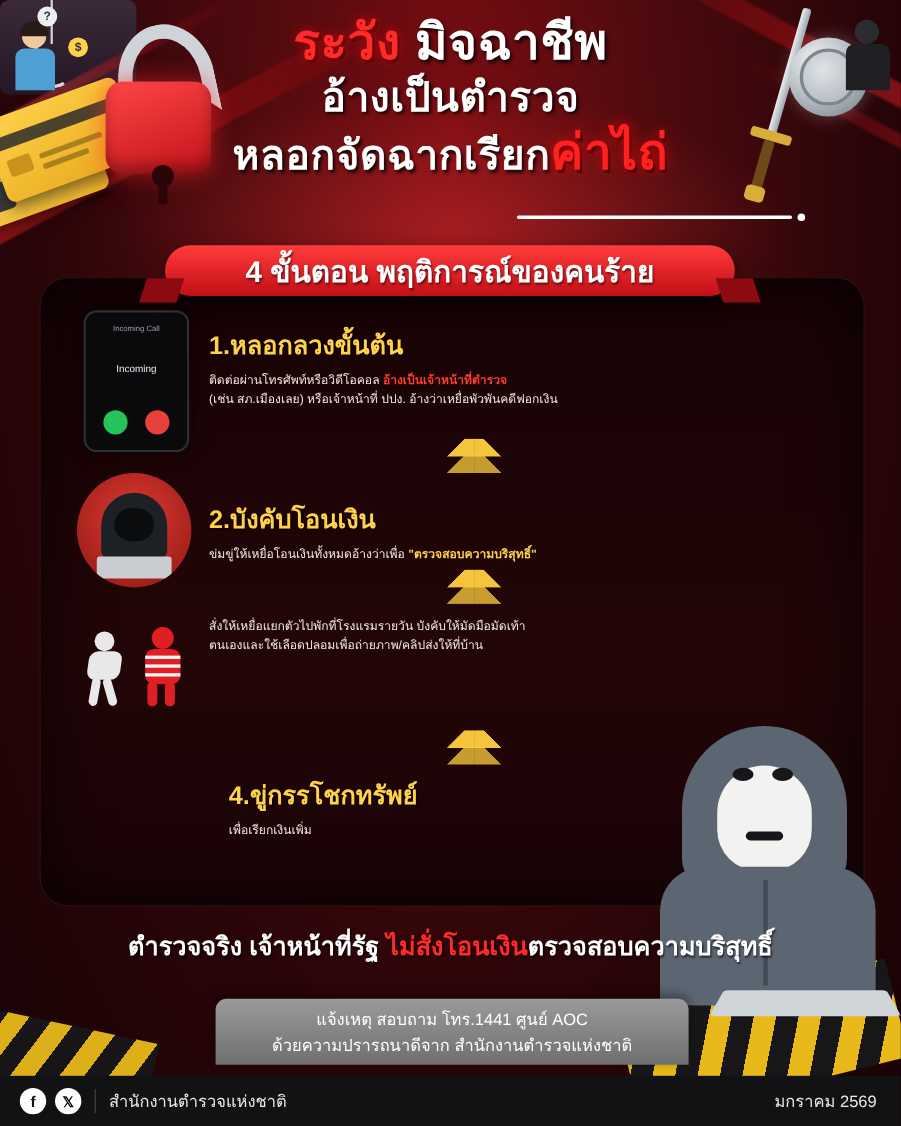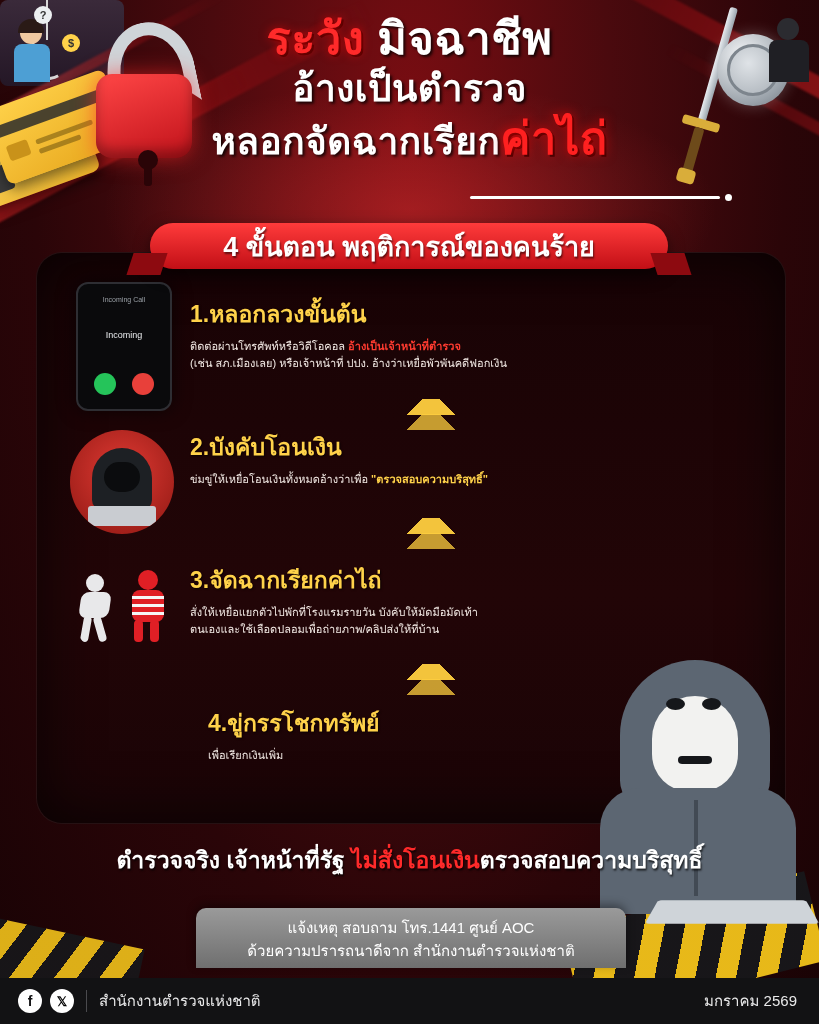--- a/index.html
+++ b/index.html
@@ -76,21 +76,21 @@
 
   
   .panel{position:absolute;left:36px;top:252px;width:748px;height:570px;background:linear-gradient(180deg,#180305,#220507 60%,#1a0406);border-radius:26px;border:1px solid rgba(255,255,255,.06);box-shadow:inset 0 0 60px rgba(0,0,0,.7);}
 
   .step{position:absolute;color:#fff;}
   .step h3{margin:0 0 6px 0;font-size:23px;font-weight:bold;color:#ffd24a;text-shadow:1px 1px 2px rgba(0,0,0,.7);}
   .step p{margin:0;font-size:11px;line-height:1.5;color:#f2e9e4;}
   .step p .red{color:#ff3b30;font-weight:bold;}
   .step p .yel{color:#ffd24a;font-weight:bold;}
   .st1{left:190px;top:296px;width:580px;}
-  .st2{left:190px;top:429px;width:580px;}
+  .st2{left:190px;top:454px;width:580px;}
   .st3{left:190px;top:562px;width:580px;}
   .st4{left:208px;top:705px;width:580px;}
 
   
   .phone{position:absolute;left:76px;top:282px;width:92px;height:125px;background:#0a0a0c;border:2px solid #2e2e33;border-radius:12px;box-shadow:0 0 18px rgba(0,0,0,.6);}
   .phone .lbl{position:absolute;top:12px;width:100%;text-align:center;color:#9aa0a6;font-size:7px;}
   .phone .name{position:absolute;top:46px;width:100%;text-align:center;color:#e8eaed;font-size:9px;}
   .phone .btn{position:absolute;bottom:14px;width:22px;height:22px;border-radius:50%;}
   .phone .green{left:16px;background:#25c45a;}
   .phone .red{right:16px;background:#e8403a;}
@@ -276,21 +276,20 @@
       <div class="head"></div>
         <div class="torso"></div>
       <div class="rope" style="top:26px;"></div>
       <div class="rope" style="top:34px;"></div>
       <div class="rope" style="top:42px;"></div>
       <div class="leg" style="left:10px;"></div>
       <div class="leg" style="left:26px;"></div>
     </div>
   </div>
   <div class="step st3">
-    <h3>3.จัดฉากเรียกค่าไถ่</h3>
     <p>สั่งให้เหยื่อแยกตัวไปพักที่โรงแรมรายวัน บังคับให้มัดมือมัดเท้า</p>
     <p>ตนเองและใช้เลือดปลอมเพื่อถ่ายภาพ/คลิปส่งให้ที่บ้าน</p>
   </div>
 
   <div class="chev ch3"></div>
 
   <div class="c4">
     <div class="woman">
         <div class="head"></div>
         <div class="hair"></div>

